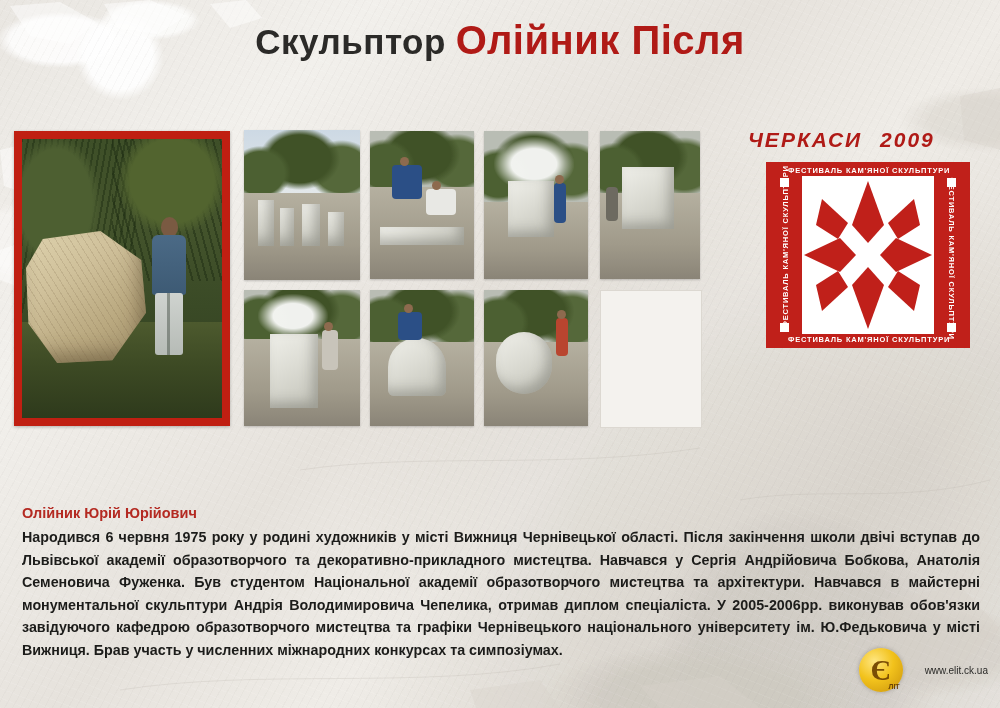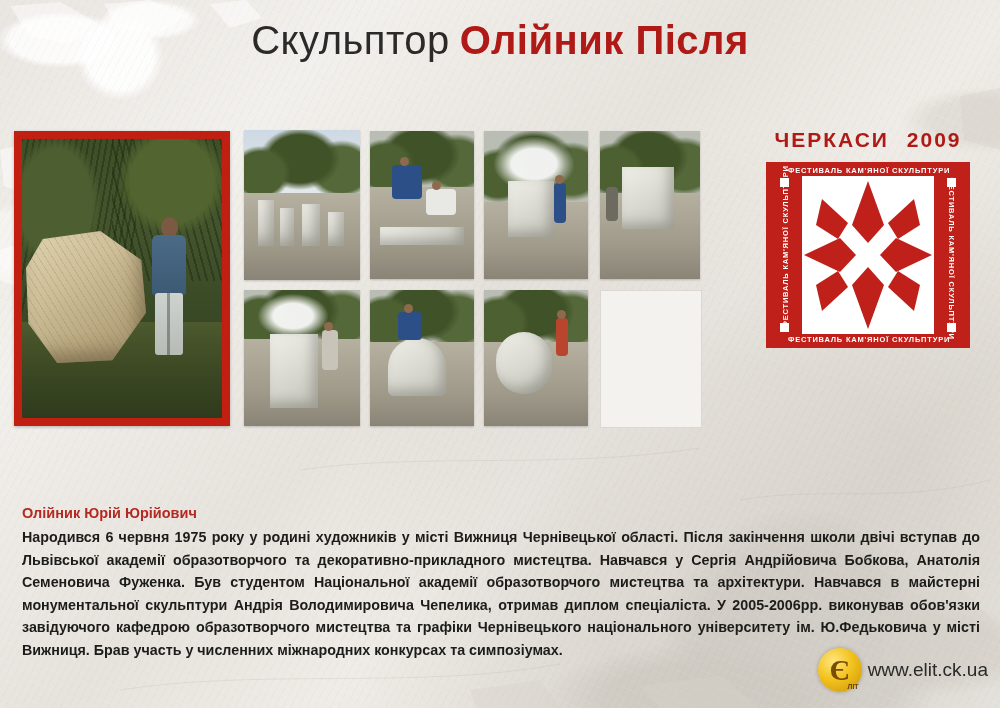--- a/index.html
+++ b/index.html
@@ -59,22 +59,22 @@
   
   .title {
     position: absolute;
     top: 18px;
     left: 0;
     width: 1000px;
     text-align: center;
     white-space: nowrap;
   }
   .title .t1 {
-    font-size: 40px;
-    font-weight: normal;
+    font-size: 35px;
+    font-weight: bold;
     color: #2b2a28;
     letter-spacing: .5px;
   }
   .title .t2 {
     font-size: 40px;
     font-weight: bold;
     color: #b01a16;
     letter-spacing: .5px;
     margin-left: 10px;
   }
@@ -200,26 +200,26 @@
 
   
   .logo-wrap {
     position: absolute;
     left: 748px;
     top: 128px;
     width: 240px;
     height: 260px;
   }
   .logo-top {
-    text-align: center;
     color: #b01a16;
     font-weight: bold;
     font-size: 21px;
     letter-spacing: 2px;
     margin-bottom: 4px;
+    font-style: italic;
   }
   .logo-square {
     position: absolute;
     left: 18px;
     top: 34px;
     width: 204px;
     height: 186px;
     background: #c0201a;
   }
   .logo-inner {
@@ -330,23 +330,24 @@
   }
   .wm-sub {
     position: absolute;
     bottom: 2px;
     right: 3px;
     font-size: 7px;
     color: #6b4304;
     font-weight: bold;
   }
   .wm-url {
-    font-size: 19px;
+    font-size: 10px;
     color: #2a2a28;
     font-weight: normal;
+    margin-left: 16px;
   }
 </style>
 </head>
 <body>
 
 <div class="poster">
 
   <div class="tex tex-a"></div>
   <div class="tex tex-b"></div>
   <div class="tex tex-c"></div>

